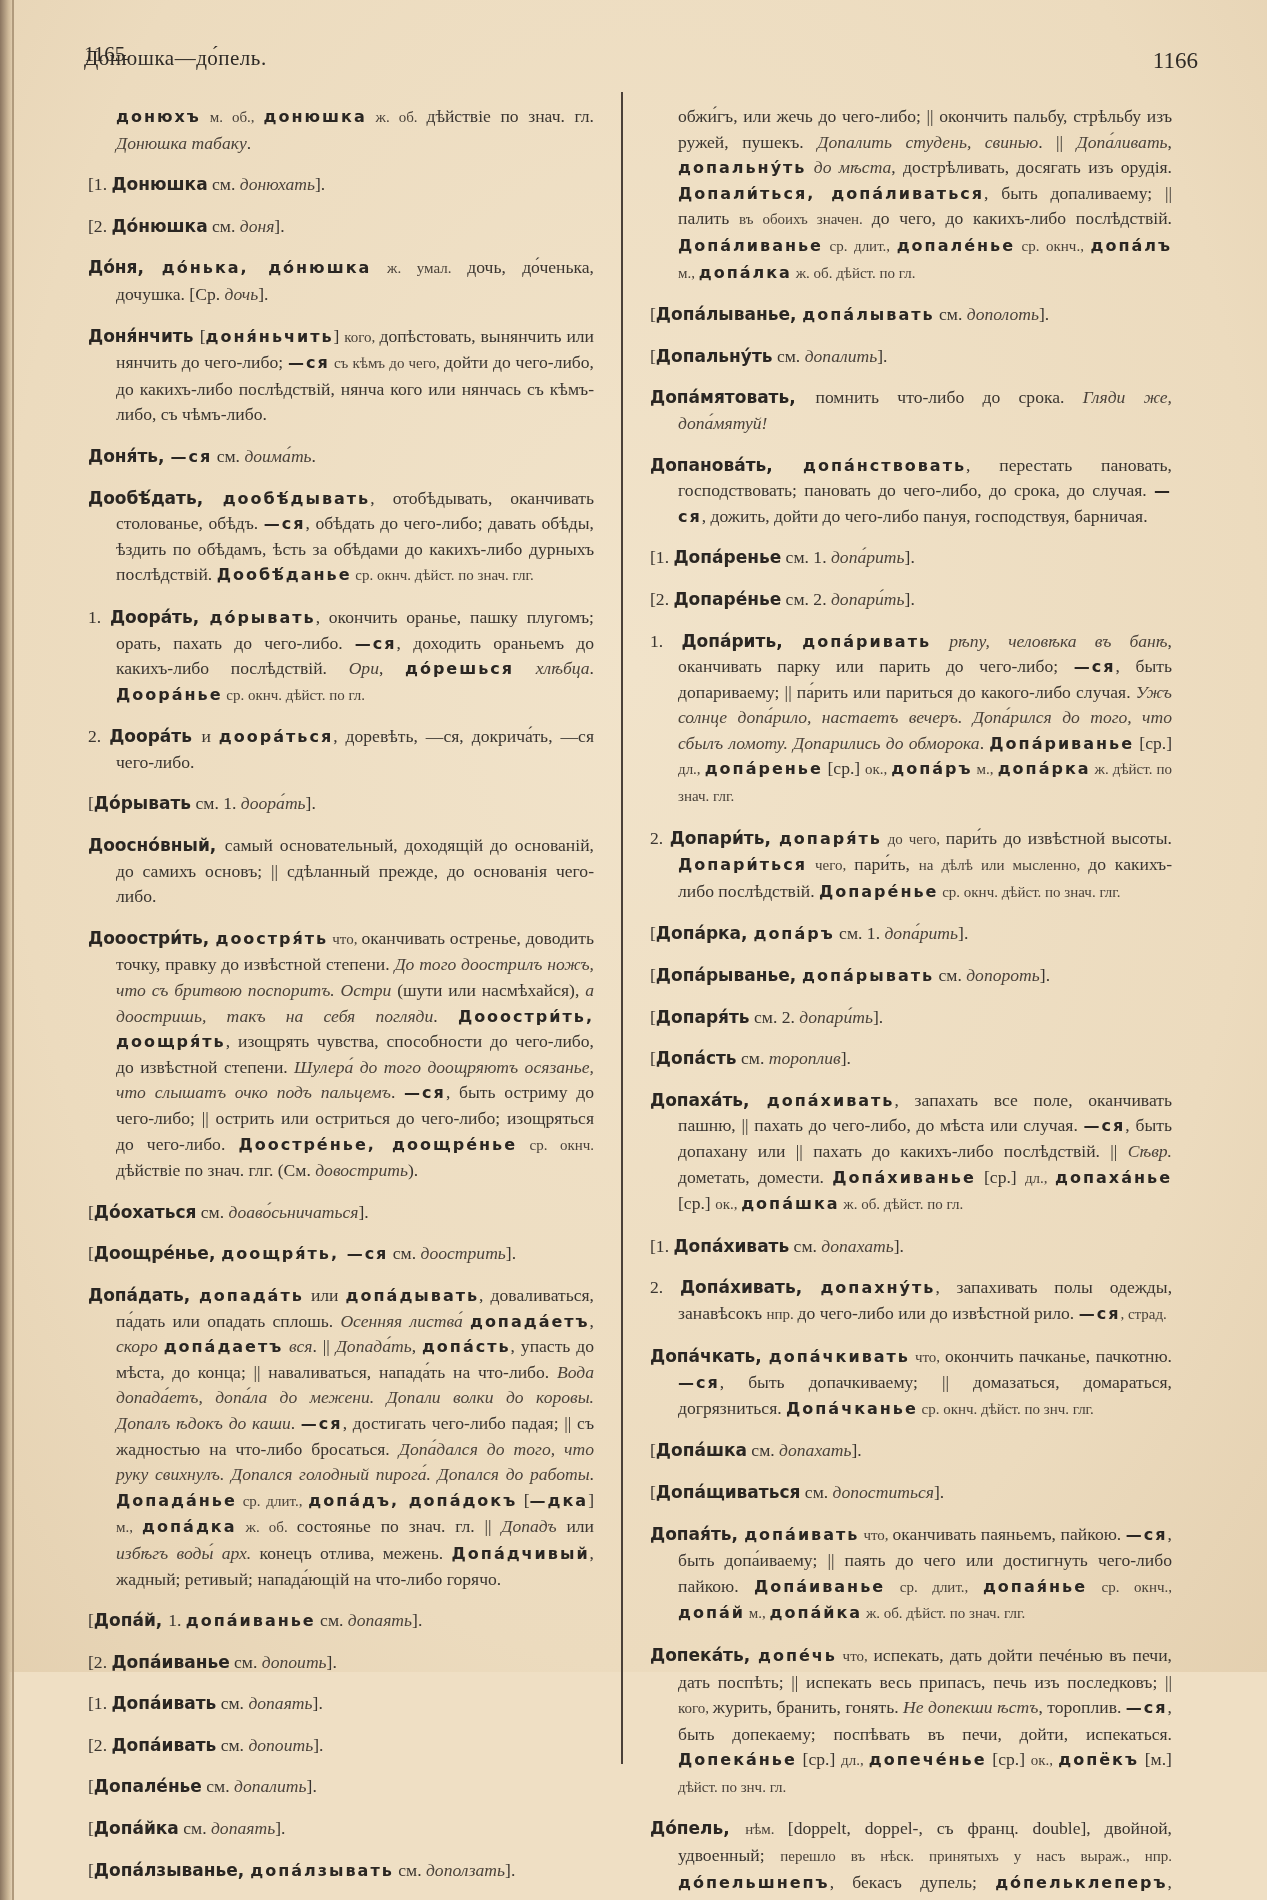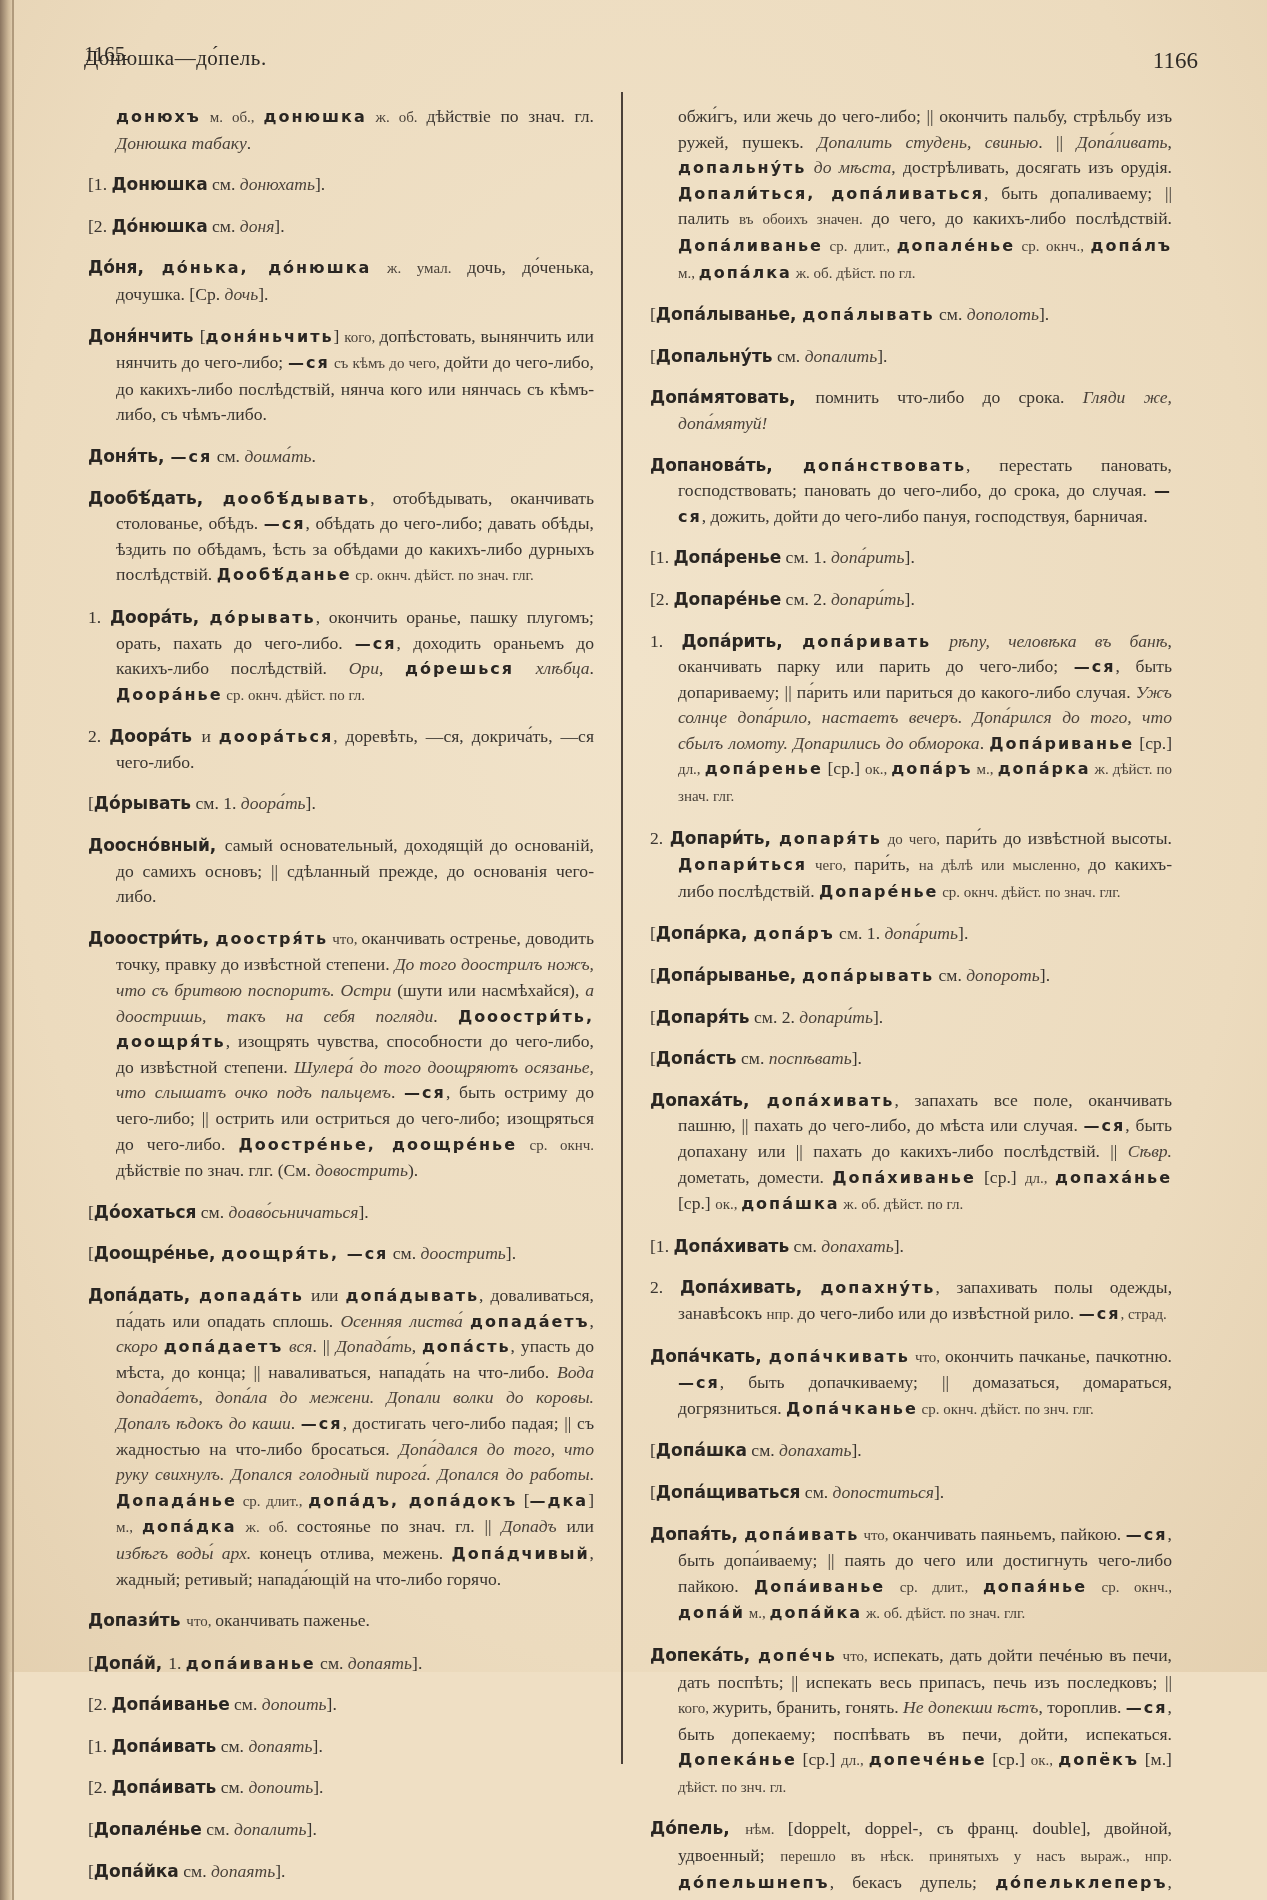--- a/index.html
+++ b/index.html
@@ -75,21 +75,20 @@
       <p class="entry"><span class="hw">Доня́ть, </span><span class="sp">—ся</span><span class="tx"> см. </span><span class="it">доима́ть</span><span class="tx">.</span></p>
       <p class="entry"><span class="hw">Дообѣ́дать, </span><span class="sp">дообѣ́дывать</span><span class="tx">, отобѣдывать, оканчивать столованье, обѣдъ. </span><span class="sp">—ся</span><span class="tx">, обѣдать до чего-либо; давать обѣды, ѣздить по обѣдамъ, ѣсть за обѣдами до какихъ-либо дурныхъ послѣдствій. </span><span class="sp">Дообѣ́данье</span><span class="sm"> ср. окнч. дѣйст. по знач. глг.</span></p>
       <p class="entry"><span class="tx">1. </span><span class="hw">Доора́ть, </span><span class="sp">до́рывать</span><span class="tx">, окончить оранье, пашку плугомъ; орать, пахать до чего-либо. </span><span class="sp">—ся</span><span class="tx">, доходить ораньемъ до какихъ-либо послѣдствій. </span><span class="it">Ори</span><span class="tx">, </span><span class="sp">до́решься</span><span class="it"> хлѣбца</span><span class="tx">. </span><span class="sp">Доора́нье</span><span class="sm"> ср. окнч. дѣйст. по гл.</span></p>
       <p class="entry"><span class="tx">2. </span><span class="hw">Доора́ть </span><span class="tx">и </span><span class="sp">доора́ться</span><span class="tx">, доревѣть, —ся, докрича́ть, —ся чего-либо.</span></p>
       <p class="entry"><span class="tx">[</span><span class="hw">До́рывать</span><span class="tx"> см. 1. </span><span class="it">доора́ть</span><span class="tx">].</span></p>
       <p class="entry"><span class="hw">Доосно́вный, </span><span class="tx">самый основательный, доходящій до основаній, до самихъ основъ; || сдѣланный прежде, до основанія чего-либо.</span></p>
       <p class="entry"><span class="hw">Дооостри́ть, </span><span class="sp">доостря́ть</span><span class="sm"> что, </span><span class="tx">оканчивать остренье, доводить точку, правку до извѣстной степени. </span><span class="it">До того доострилъ ножъ, что съ бритвою поспоритъ. Остри</span><span class="tx"> (шути или насмѣхайся), </span><span class="it">а доостришь, такъ на себя погляди</span><span class="tx">. </span><span class="sp">Дооостри́ть, доощря́ть</span><span class="tx">, изощрять чувства, способности до чего-либо, до извѣстной степени. </span><span class="it">Шулера́ до того доощряютъ осязанье, что слышатъ очко подъ пальцемъ</span><span class="tx">. </span><span class="sp">—ся</span><span class="tx">, быть остриму до чего-либо; || острить или остриться до чего-либо; изощряться до чего-либо. </span><span class="sp">Доостре́нье, доощре́нье</span><span class="sm"> ср. окнч. </span><span class="tx">дѣйствіе по знач. глг. (См. </span><span class="it">довострить</span><span class="tx">).</span></p>
       <p class="entry"><span class="tx">[</span><span class="hw">До́охаться</span><span class="tx"> см. </span><span class="it">доаво́сьничаться</span><span class="tx">].</span></p>
       <p class="entry"><span class="tx">[</span><span class="hw">Доощре́нье, </span><span class="sp">доощря́ть, —ся</span><span class="tx"> см. </span><span class="it">доострить</span><span class="tx">].</span></p>
       <p class="entry"><span class="hw">Допа́дать, </span><span class="sp">допада́ть</span><span class="tx"> или </span><span class="sp">допа́дывать</span><span class="tx">, доваливаться, па́дать или опадать сплошь. </span><span class="it">Осенняя листва́</span><span class="tx"> </span><span class="sp">допада́етъ</span><span class="tx">, </span><span class="it">скоро</span><span class="tx"> </span><span class="sp">допа́даетъ</span><span class="it"> вся</span><span class="tx">. || </span><span class="it">Допада́ть</span><span class="tx">, </span><span class="sp">допа́сть</span><span class="tx">, упасть до мѣста, до конца; || наваливаться, напада́ть на что-либо. </span><span class="it">Вода допада́етъ, допа́ла до межени. Допали волки до коровы. Допалъ ѣдокъ до каши</span><span class="tx">. </span><span class="sp">—ся</span><span class="tx">, достигать чего-либо падая; || съ жадностью на что-либо бросаться. </span><span class="it">Допа́дался до того, что руку свихнулъ. Допался голодный пирога́. Допался до работы</span><span class="tx">. </span><span class="sp">Допада́нье</span><span class="sm"> ср. длит., </span><span class="sp">допа́дъ, допа́докъ</span><span class="tx"> [</span><span class="sp">—дка</span><span class="tx">] </span><span class="sm">м., </span><span class="sp">допа́дка</span><span class="sm"> ж. об. </span><span class="tx">состоянье по знач. гл. || </span><span class="it">Допадъ</span><span class="tx"> или </span><span class="it">избѣгъ воды́ арх.</span><span class="tx"> конецъ отлива, межень. </span><span class="sp">Допа́дчивый</span><span class="tx">, жадный; ретивый; напада́ющій на что-либо горячо.</span></p>
-      <p class="entry"><span class="hw">Допази́ть </span><span class="sm">что, </span><span class="tx">оканчивать паженье.</span></p>
       <p class="entry"><span class="tx">[</span><span class="hw">Допа́й, </span><span class="tx">1. </span><span class="sp">допа́иванье</span><span class="tx"> см. </span><span class="it">допаять</span><span class="tx">].</span></p>
       <p class="entry"><span class="tx">[2. </span><span class="hw">Допа́иванье</span><span class="tx"> см. </span><span class="it">допоить</span><span class="tx">].</span></p>
       <p class="entry"><span class="tx">[1. </span><span class="hw">Допа́ивать</span><span class="tx"> см. </span><span class="it">допаять</span><span class="tx">].</span></p>
       <p class="entry"><span class="tx">[2. </span><span class="hw">Допа́ивать</span><span class="tx"> см. </span><span class="it">допоить</span><span class="tx">].</span></p>
       <p class="entry"><span class="tx">[</span><span class="hw">Допале́нье</span><span class="tx"> см. </span><span class="it">допалить</span><span class="tx">].</span></p>
       <p class="entry"><span class="tx">[</span><span class="hw">Допа́йка</span><span class="tx"> см. </span><span class="it">допаять</span><span class="tx">].</span></p>
       <p class="entry"><span class="tx">[</span><span class="hw">Допа́лзыванье, </span><span class="sp">допа́лзывать</span><span class="tx"> см. </span><span class="it">доползать</span><span class="tx">].</span></p>
       <p class="entry"><span class="hw">Допали́ть, </span><span class="sp">допа́ливать</span><span class="sm"> что, </span><span class="tx">оканчивать пале́нье,</span></p>
     </div>
   <div class="divider"></div>
@@ -99,21 +98,21 @@
       <p class="entry"><span class="tx">[</span><span class="hw">Допальну́ть</span><span class="tx"> см. </span><span class="it">допалить</span><span class="tx">].</span></p>
       <p class="entry"><span class="hw">Допа́мятовать, </span><span class="tx">помнить что-либо до срока. </span><span class="it">Гляди же, допа́мятуй!</span></p>
       <p class="entry"><span class="hw">Допанова́ть, </span><span class="sp">допа́нствовать</span><span class="tx">, перестать пановать, господствовать; пановать до чего-либо, до срока, до случая. </span><span class="sp">—ся</span><span class="tx">, дожить, дойти до чего-либо пануя, господствуя, барничая.</span></p>
       <p class="entry"><span class="tx">[1. </span><span class="hw">Допа́ренье</span><span class="tx"> см. 1. </span><span class="it">допа́рить</span><span class="tx">].</span></p>
       <p class="entry"><span class="tx">[2. </span><span class="hw">Допаре́нье</span><span class="tx"> см. 2. </span><span class="it">допари́ть</span><span class="tx">].</span></p>
       <p class="entry"><span class="tx">1. </span><span class="hw">Допа́рить, </span><span class="sp">допа́ривать</span><span class="it"> рѣпу, человѣка въ банѣ</span><span class="tx">, оканчивать парку или парить до чего-либо; </span><span class="sp">—ся</span><span class="tx">, быть допариваему; || па́рить или париться до какого-либо случая. </span><span class="it">Ужъ солнце допа́рило, настаетъ вечеръ. Допа́рился до того, что сбылъ ломоту. Допарились до обморока</span><span class="tx">. </span><span class="sp">Допа́риванье</span><span class="tx"> [ср.] </span><span class="sm">дл., </span><span class="sp">допа́ренье</span><span class="tx"> [ср.] </span><span class="sm">ок., </span><span class="sp">допа́ръ</span><span class="sm"> м., </span><span class="sp">допа́рка</span><span class="sm"> ж. дѣйст. по знач. глг.</span></p>
       <p class="entry"><span class="tx">2. </span><span class="hw">Допари́ть, </span><span class="sp">допаря́ть</span><span class="sm"> до чего, </span><span class="tx">пари́ть до извѣстной высоты. </span><span class="sp">Допари́ться</span><span class="sm"> чего, </span><span class="tx">пари́ть, </span><span class="sm">на дѣлѣ или мысленно, </span><span class="tx">до какихъ-либо послѣдствій. </span><span class="sp">Допаре́нье</span><span class="sm"> ср. окнч. дѣйст. по знач. глг.</span></p>
       <p class="entry"><span class="tx">[</span><span class="hw">Допа́рка, </span><span class="sp">допа́ръ</span><span class="tx"> см. 1. </span><span class="it">допа́рить</span><span class="tx">].</span></p>
       <p class="entry"><span class="tx">[</span><span class="hw">Допа́рыванье, </span><span class="sp">допа́рывать</span><span class="tx"> см. </span><span class="it">допороть</span><span class="tx">].</span></p>
       <p class="entry"><span class="tx">[</span><span class="hw">Допаря́ть</span><span class="tx"> см. 2. </span><span class="it">допари́ть</span><span class="tx">].</span></p>
-      <p class="entry"><span class="tx">[</span><span class="hw">Допа́сть</span><span class="tx"> см. </span><span class="it">поспѣвать</span><span class="tx">].</span></p>
+      <p class="entry"><span class="tx">[</span><span class="hw">Допа́сть</span><span class="tx"> см. </span><span class="it">тороплив</span><span class="tx">].</span></p>
       <p class="entry"><span class="hw">Допаха́ть, </span><span class="sp">допа́хивать</span><span class="tx">, запахать все поле, оканчивать пашню, || пахать до чего-либо, до мѣста или случая. </span><span class="sp">—ся</span><span class="tx">, быть допахану или || пахать до какихъ-либо послѣдствій. || </span><span class="it">Сѣвр.</span><span class="tx"> дометать, домести. </span><span class="sp">Допа́хиванье</span><span class="tx"> [ср.] </span><span class="sm">дл., </span><span class="sp">допаха́нье</span><span class="tx"> [ср.] </span><span class="sm">ок., </span><span class="sp">допа́шка</span><span class="sm"> ж. об. дѣйст. по гл.</span></p>
       <p class="entry"><span class="tx">[1. </span><span class="hw">Допа́хивать</span><span class="tx"> см. </span><span class="it">допахать</span><span class="tx">].</span></p>
       <p class="entry"><span class="tx">2. </span><span class="hw">Допа́хивать, </span><span class="sp">допахну́ть</span><span class="tx">, запахивать полы одежды, занавѣсокъ </span><span class="sm">нпр. </span><span class="tx">до чего-либо или до извѣстной рило. </span><span class="sp">—ся</span><span class="sm">, страд.</span></p>
       <p class="entry"><span class="hw">Допа́чкать, </span><span class="sp">допа́чкивать</span><span class="sm"> что, </span><span class="tx">окончить пачканье, пачкотню. </span><span class="sp">—ся</span><span class="tx">, быть допачкиваему; || домазаться, домараться, догрязниться. </span><span class="sp">Допа́чканье</span><span class="sm"> ср. окнч. дѣйст. по знч. глг.</span></p>
       <p class="entry"><span class="tx">[</span><span class="hw">Допа́шка</span><span class="tx"> см. </span><span class="it">допахать</span><span class="tx">].</span></p>
       <p class="entry"><span class="tx">[</span><span class="hw">Допа́щиваться</span><span class="tx"> см. </span><span class="it">допоститься</span><span class="tx">].</span></p>
       <p class="entry"><span class="hw">Допая́ть, </span><span class="sp">допа́ивать</span><span class="sm"> что, </span><span class="tx">оканчивать паяньемъ, пайкою. </span><span class="sp">—ся</span><span class="tx">, быть допа́иваему; || паять до чего или достигнуть чего-либо пайкою. </span><span class="sp">Допа́иванье</span><span class="sm"> ср. длит., </span><span class="sp">допая́нье</span><span class="sm"> ср. окнч., </span><span class="sp">допа́й</span><span class="sm"> м., </span><span class="sp">допа́йка</span><span class="sm"> ж. об. дѣйст. по знач. глг.</span></p>
       <p class="entry"><span class="hw">Допека́ть, </span><span class="sp">допе́чь</span><span class="sm"> что, </span><span class="tx">испекать, дать дойти печéнью въ печи, дать поспѣть; || испекать весь припасъ, печь изъ последковъ; || </span><span class="sm">кого, </span><span class="tx">журить, бранить, гонять. </span><span class="it">Не допекши ѣстъ</span><span class="tx">, тороплив. </span><span class="sp">—ся</span><span class="tx">, быть допекаему; поспѣвать въ печи, дойти, испекаться. </span><span class="sp">Допека́нье</span><span class="tx"> [ср.] </span><span class="sm">дл., </span><span class="sp">допече́нье</span><span class="tx"> [ср.] </span><span class="sm">ок., </span><span class="sp">допёкъ</span><span class="tx"> [м.] </span><span class="sm">дѣйст. по знч. гл.</span></p>
       <p class="entry"><span class="hw">До́пель, </span><span class="sm">нѣм. </span><span class="tx">[doppelt, doppel-, съ франц. double], двойной, удвоенный; </span><span class="sm">перешло въ нѣск. принятыхъ у насъ выраж., нпр. </span><span class="sp">до́пельшнепъ</span><span class="tx">, бекасъ дупель; </span><span class="sp">до́пельклеперъ</span><span class="tx">, лошадь эзельской или</span></p>
     </div>

